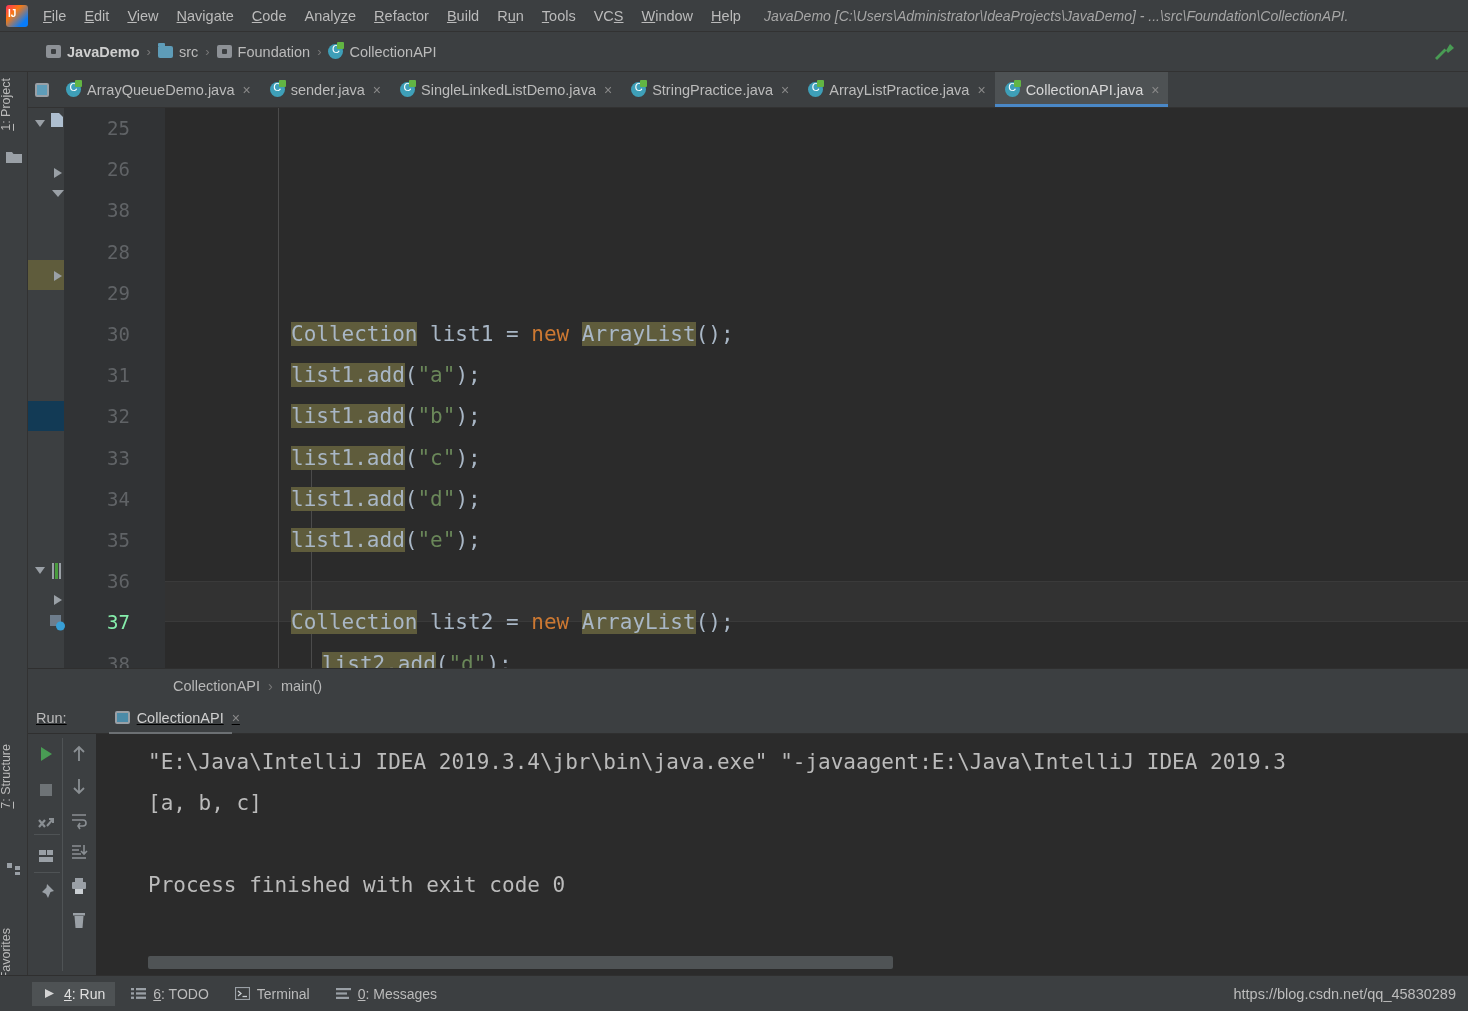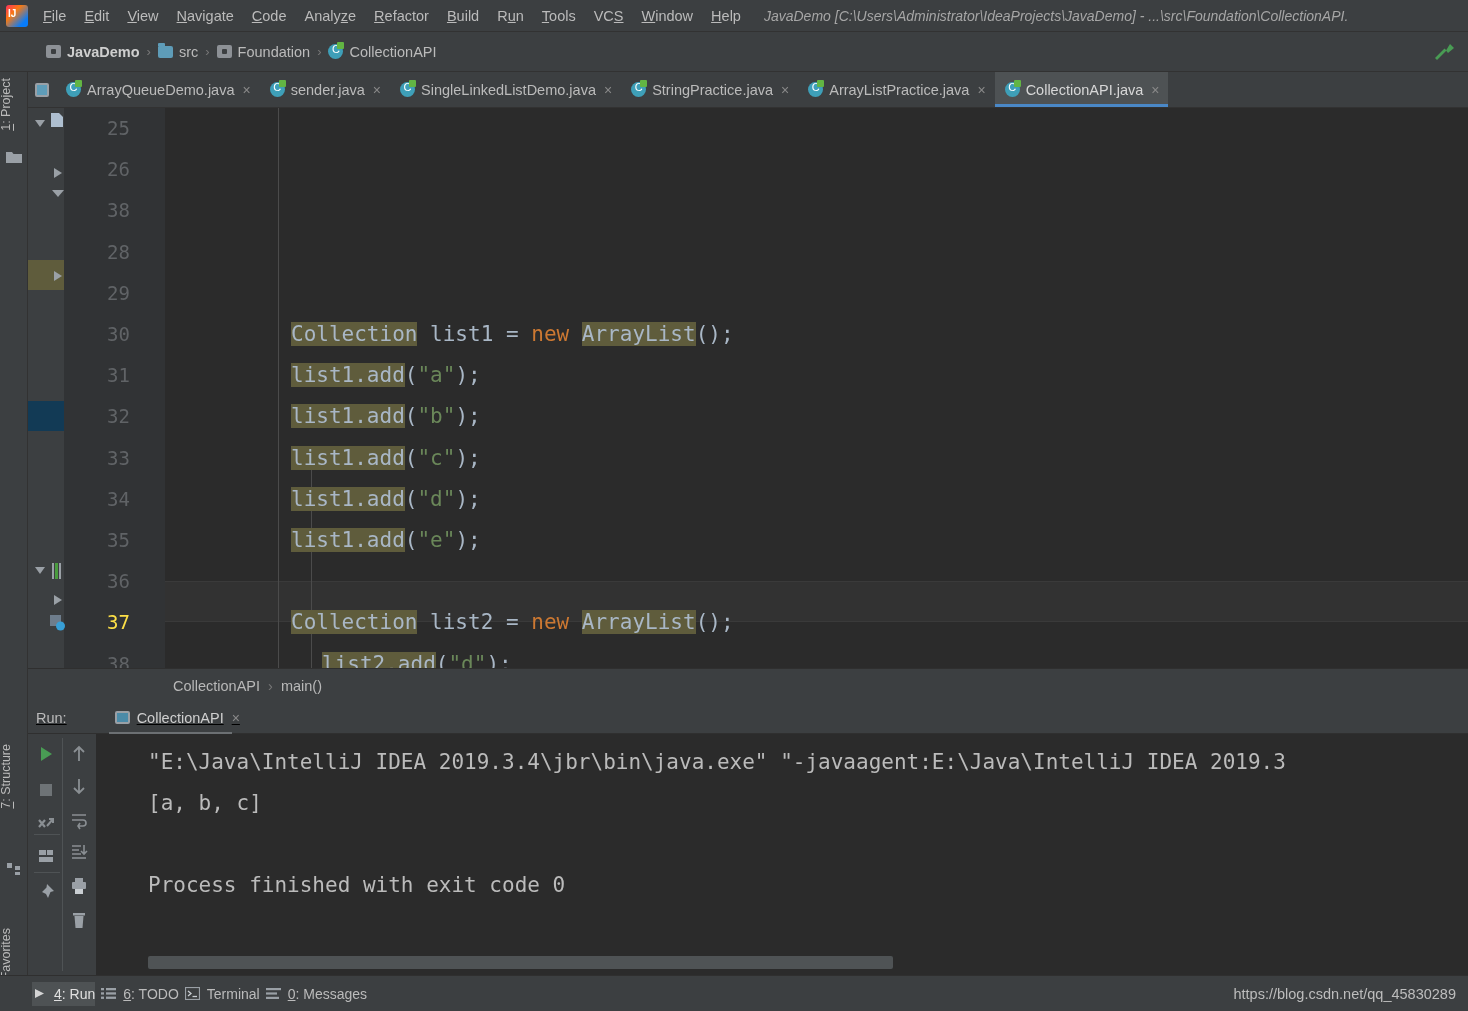--- a/index.html
+++ b/index.html
@@ -125,21 +125,21 @@
     position: absolute; left: 0; top: 0; width: 137px; height: 100%;
     background: #313335;
   }
   .gutter-anno { position: absolute; left: 0; top: 0; width: 36px; height: 100%; background: #3c3f41; }
   .linenums {
     position: absolute; left: 0; top: 0; width: 110px; height: 100%;
     text-align: right; color: #606366; font-family: "DejaVu Sans Mono", monospace;
     font-size: 19px; line-height: 41.2px;
   }
   .linenums div { padding-right: 8px; }
-  .linenums div.cur { color: #fde047; }
+  .linenums div.cur { color: #86efac; }
   .code {
     position: absolute; left: 137px; top: 0; right: 0; bottom: 0;
     font-family: "DejaVu Sans Mono", monospace; font-size: 21px; line-height: 41.2px;
     color: #a9b7c6; white-space: pre;
   }
   .code .ln { position: relative; height: 41.2px; padding-left: 126px; }
   .k  { color: #cc7832; }
   .s  { color: #6a8759; }
   .hl { background: #5f5c3c; }
   .curline {
@@ -205,21 +205,21 @@
   }
 
   
   .statusbar {
     position: absolute; bottom: 0; left: 0; width: 1468px; height: 36px;
     background: #3c3f41; display: flex; align-items: center;
     border-top: 1px solid #2f2f2f;
   }
   .sb-item {
     display: flex; align-items: center; color: #bbbbbb; font-size: 14px;
-    padding: 4px 0; margin-left: 6px;
+    padding: 4px 10px; margin-left: 6px;
   }
   .sb-item.active { background: #4e5254; color: #e0e0e0; }
   .sb-item u { text-decoration: underline; }
   .sb-url {
     margin-left: auto; color: #bdbdbd; font-size: 14.5px; padding-right: 12px;
   }
   .sb-ico { width: 15px; height: 13px; margin-right: 7px; }
 </style>
 </head>
 <body>

